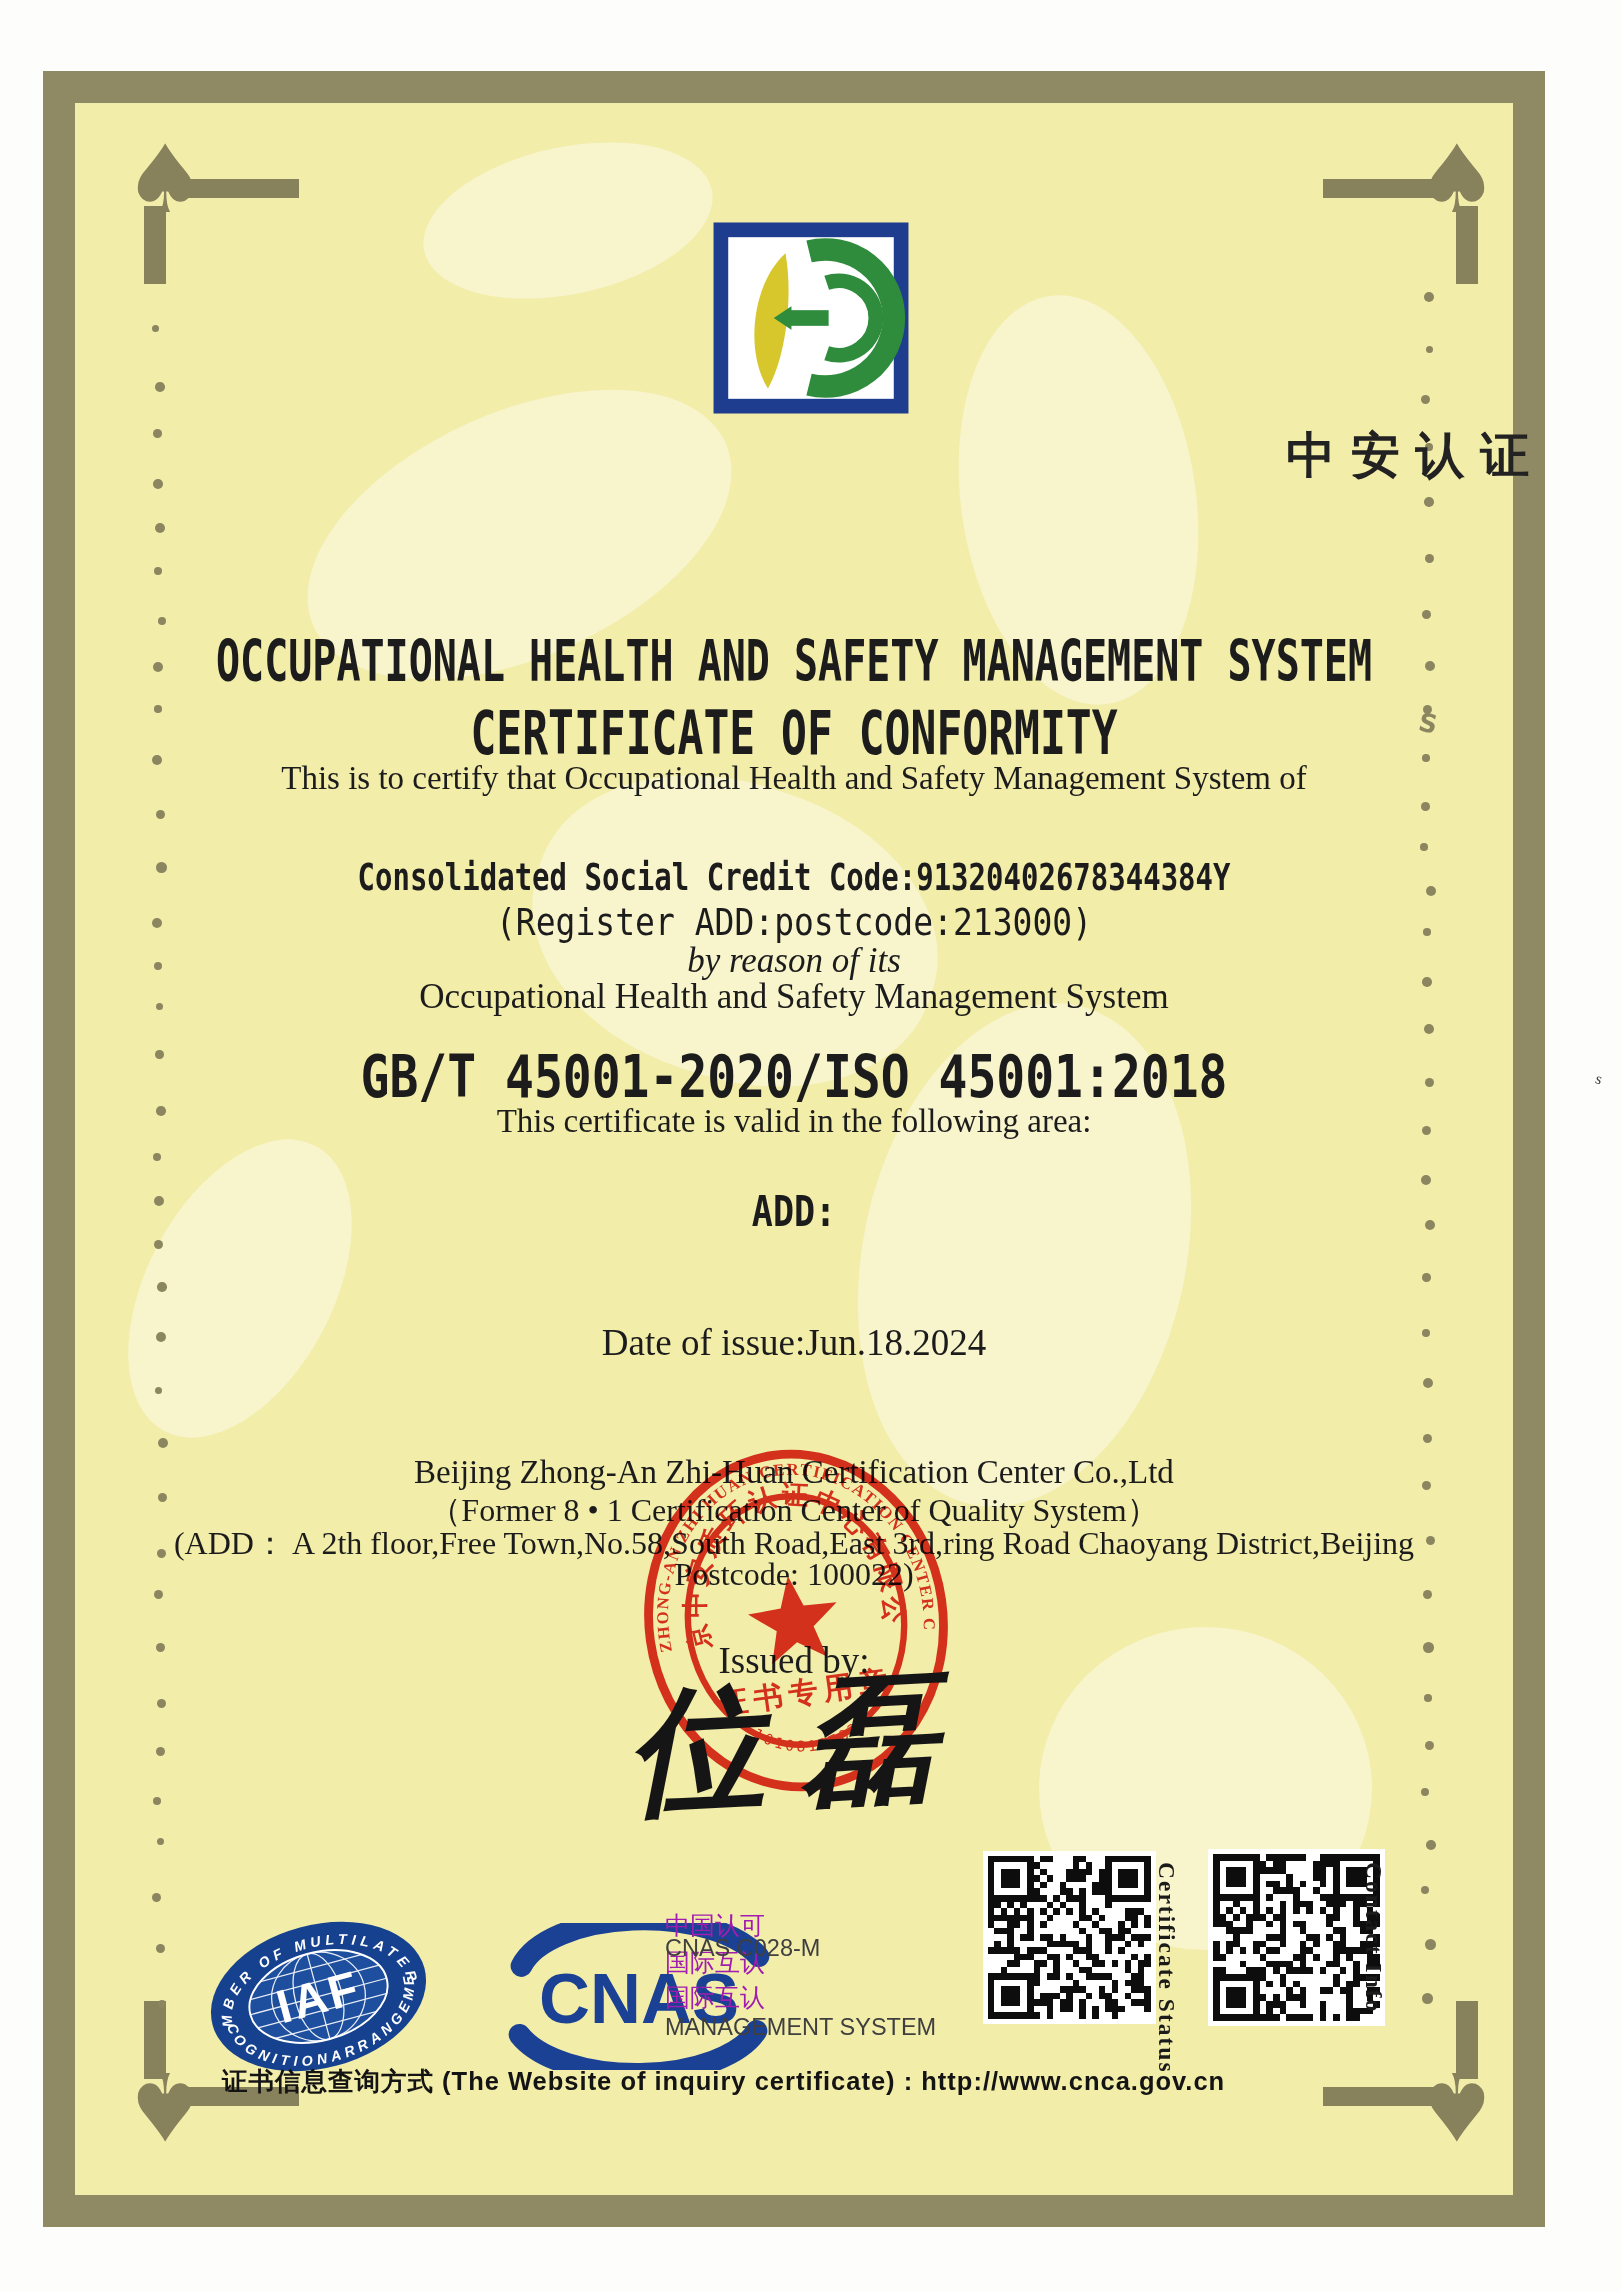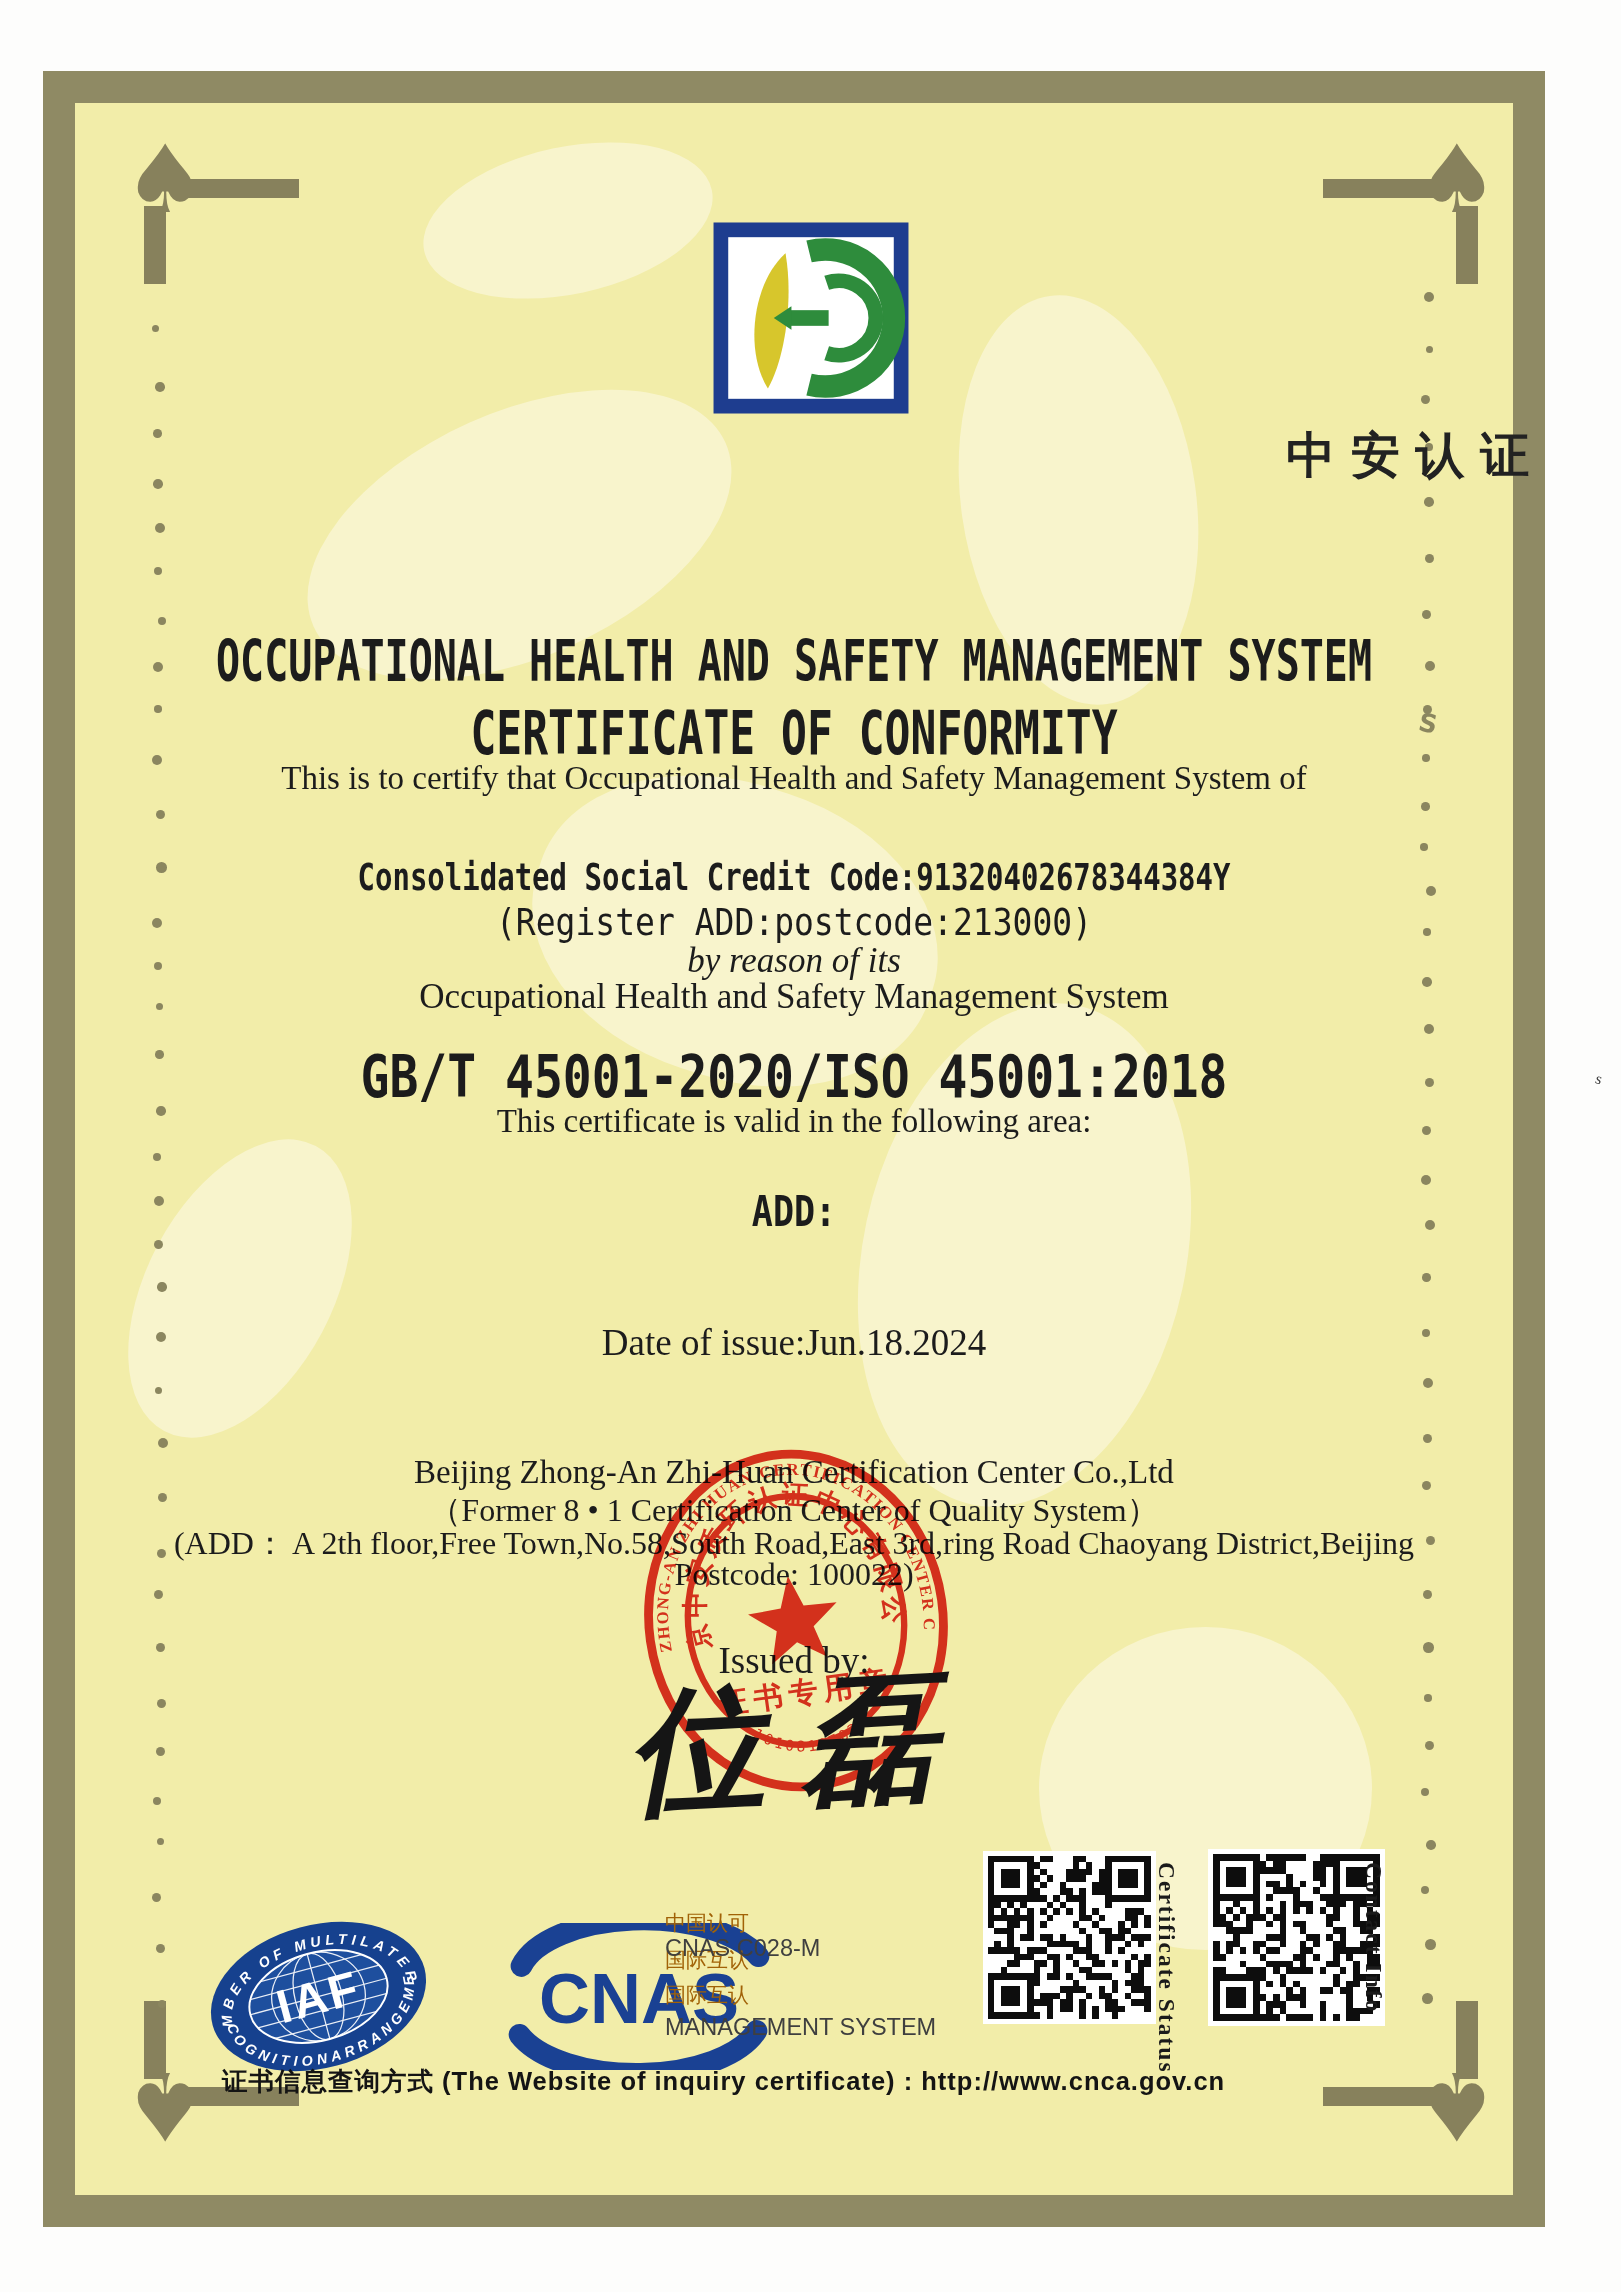--- a/index.html
+++ b/index.html
@@ -39,21 +39,21 @@
   .logobox{position:absolute;left:713px;top:222px;}
   
   .stamp{position:absolute;left:637px;top:1446px;mix-blend-mode:multiply;opacity:.93;}
   
   .qr{position:absolute;background:#ffffff;padding:4.9px;display:grid;
       grid-template-columns:repeat(25,1fr);grid-template-rows:repeat(25,1fr);}
   .qr i{display:block;} .qr i.b{background:#0d0d0d;}
   .vlabel{position:absolute;writing-mode:vertical-rl;text-orientation:mixed;
           font:bold 23.5px "Liberation Serif",serif;color:#1b1b1b;letter-spacing:2px;}
   .acc-line{position:absolute;left:665px;white-space:nowrap;font-family:"Liberation Sans",sans-serif;}
-  .acc-cjk{font-size:21px;color:#a16207;}
+  .acc-cjk{font-size:25px;color:#a21caf;}
   .acc-lat{font-size:23.5px;color:#3f3f3f;}
   .footer-line{position:absolute;left:222px;top:2064px;white-space:nowrap;
                font:bold 25.5px "Liberation Sans",sans-serif;color:#141414;letter-spacing:1px;}
   .penmark{position:absolute;left:1596px;top:1070px;font:15.7px "Liberation Serif",serif;
            color:#3a3a3a;transform:rotate(18deg);}
 </style>
 </head>
 <body>
 
 <div class="page">

